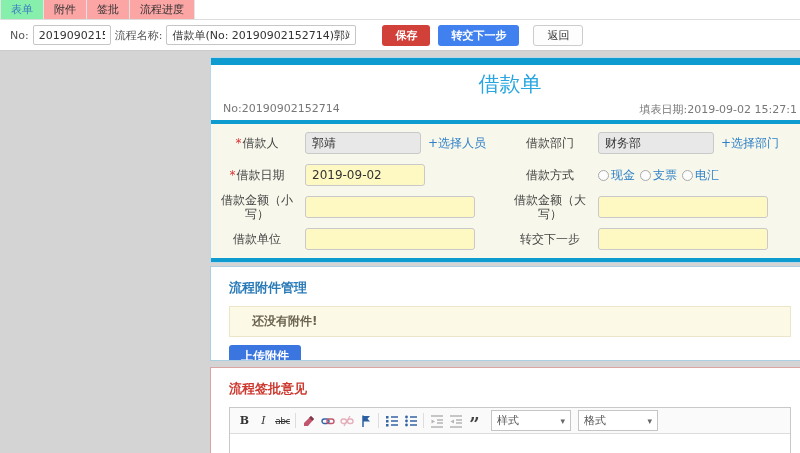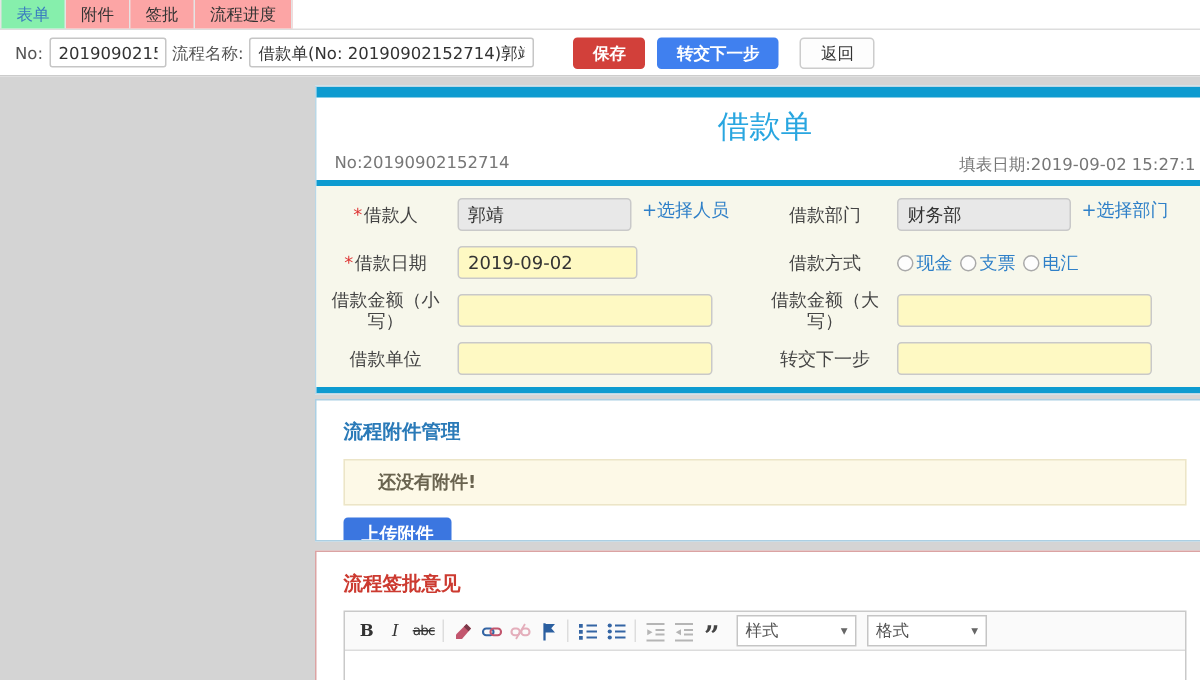--- a/index.html
+++ b/index.html
@@ -30,21 +30,21 @@
   .bluebar.thin{height:4px;}
   .form-title{text-align:center;color:#29a6e0;font-size:21px;padding:5px 0 4px;}
   .meta{display:flex;justify-content:space-between;padding:0 12px 2px;font-size:11px;
     color:#777;height:16px;white-space:nowrap;}
   .form-area{background:#f7f7eb;padding:4px 6px;}
   .fgrid{display:grid;grid-template-columns:1fr 1fr;row-gap:2px;}
   .frow{display:flex;align-items:center;min-height:30px;}
   .flabel{width:80px;flex-shrink:0;text-align:center;font-size:12px;color:#444;
     line-height:14px;margin-right:8px;}
   .req{color:#d33;margin-right:1px;}
-  .fctl{display:flex;align-items:flex-start;}
+  .fctl{display:flex;align-items:center;}
   .fctl input{height:20px;border:1px solid #c9c9c9;border-radius:3px;font-size:12px;
     padding:0 6px;color:#333;background:#fef9c3;font-family:inherit;}
   .fctl input.dis{background:#e8e8e8;}
   .w110{width:102px;} .w115{width:106px;} .w165{width:156px;}
   a.lnk{color:#2f80c8;font-size:12px;margin-left:7px;text-decoration:none;cursor:pointer;white-space:nowrap;}
   .radio{display:inline-flex;align-items:center;color:#2f80c8;font-size:12px;
     margin-right:5px;cursor:pointer;}
   .rdot{width:11px;height:11px;border:1px solid #a9a9a9;border-radius:50%;
     background:#fdfdfd;margin-right:2px;box-sizing:border-box;}
   

